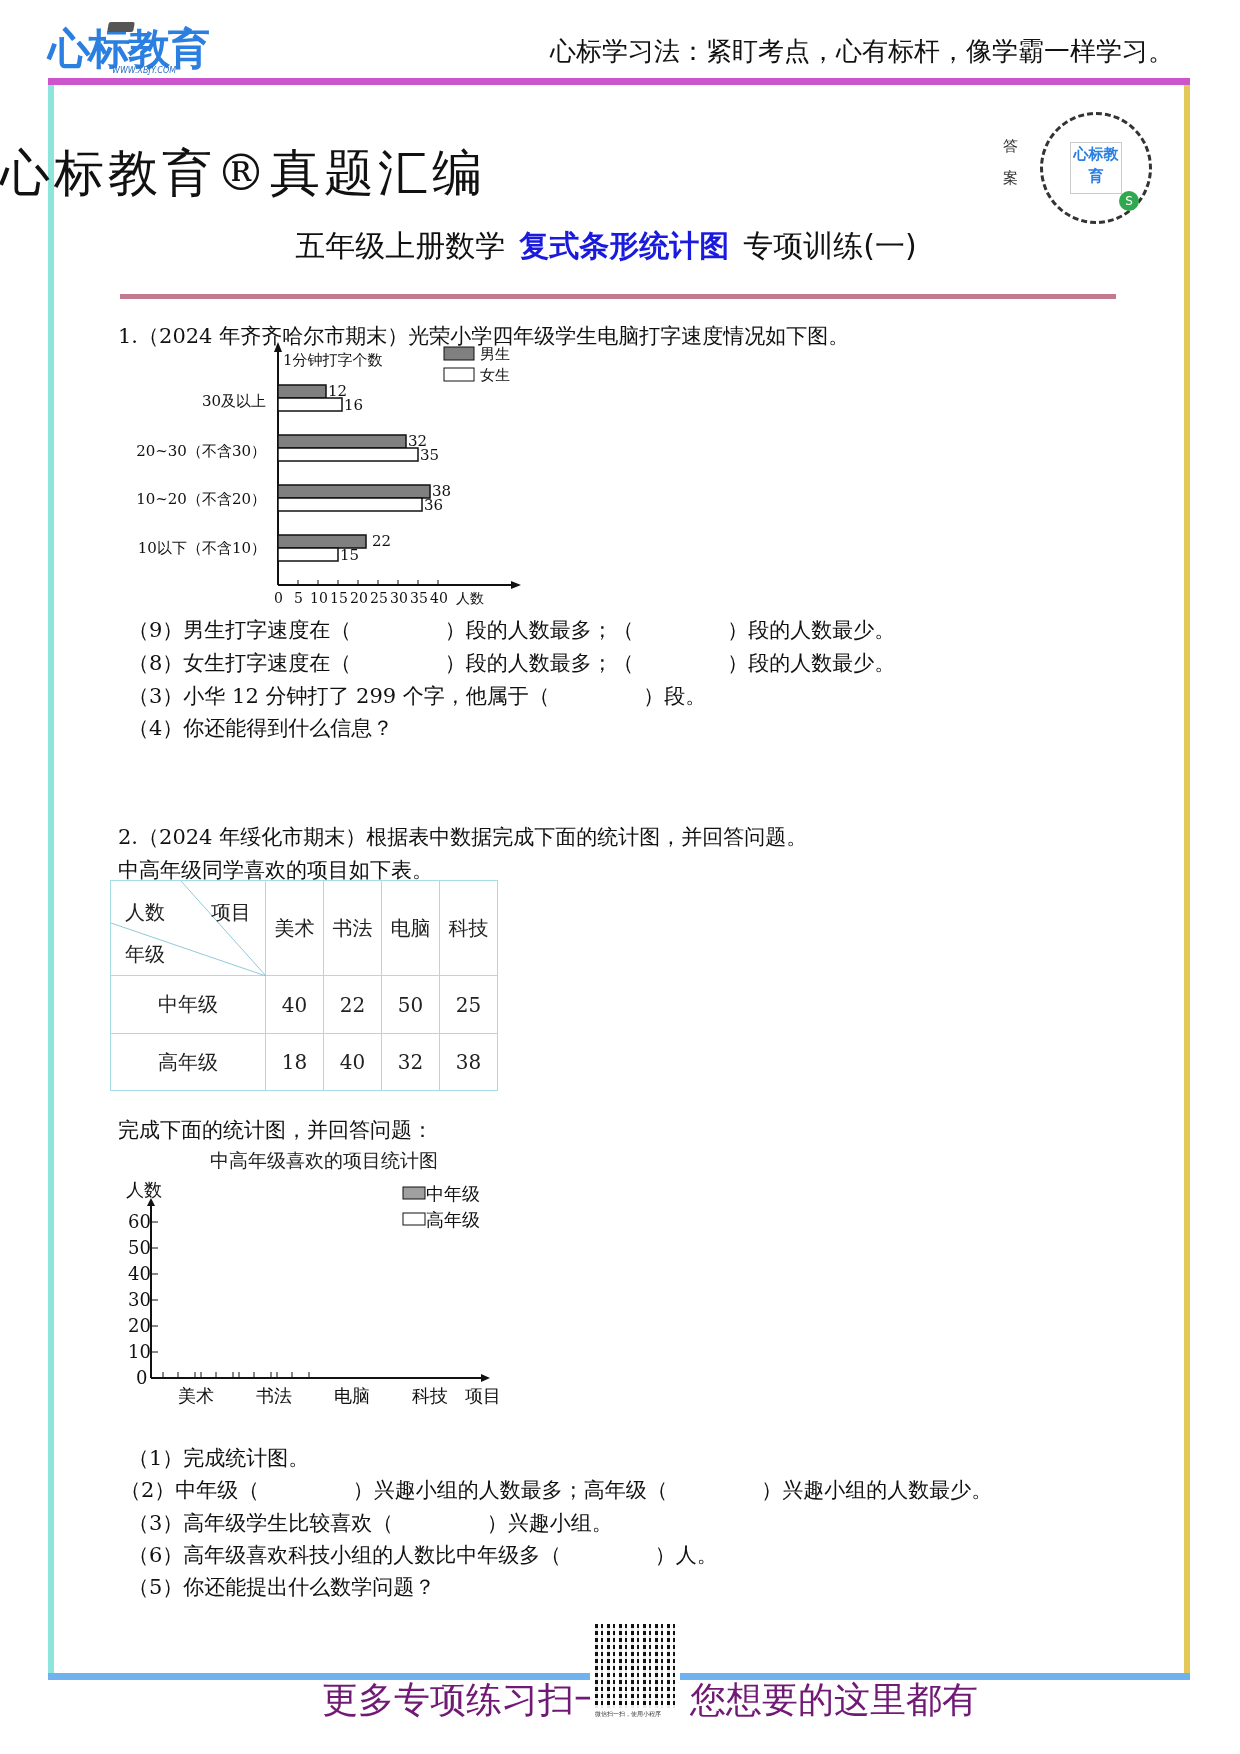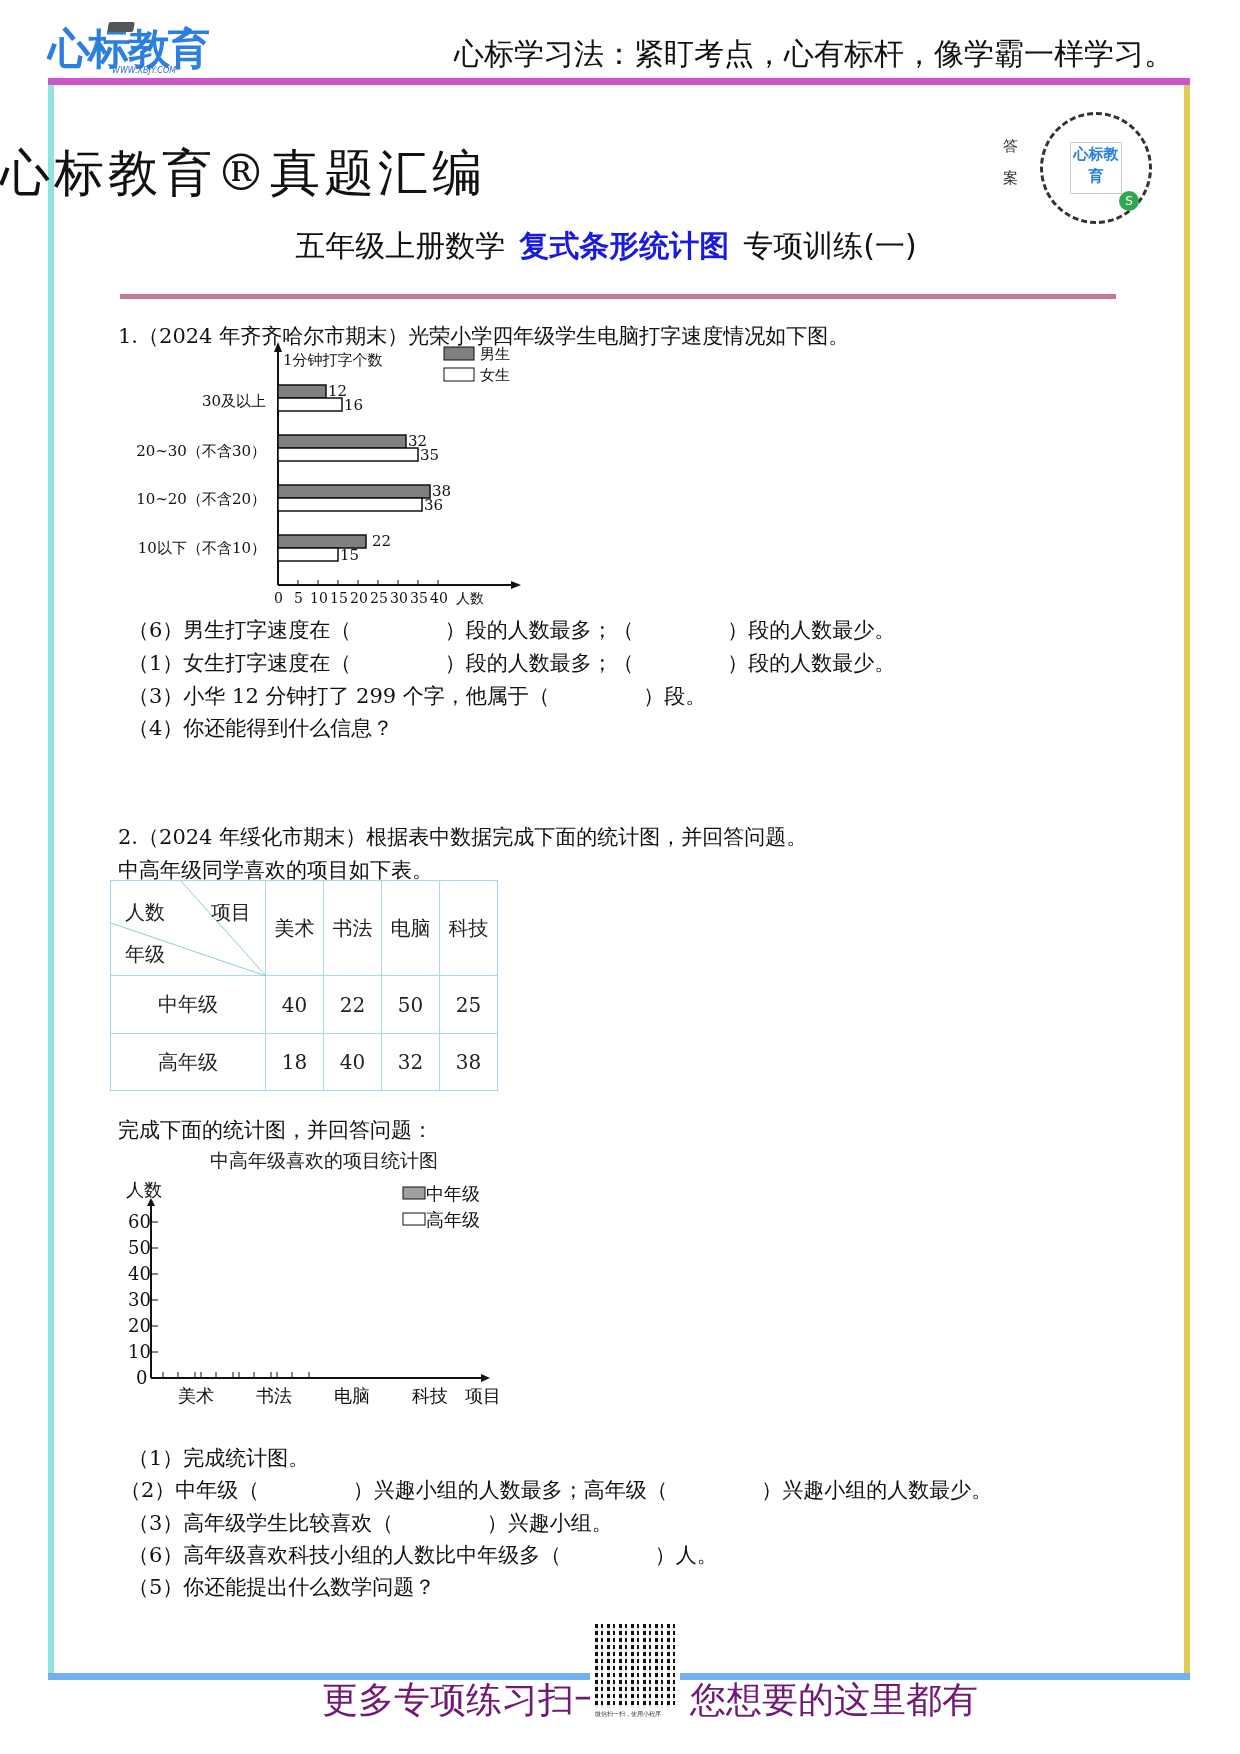--- a/index.html
+++ b/index.html
@@ -3,21 +3,21 @@
 <meta charset="utf-8">
 <style>
   * { box-sizing: border-box; margin: 0; padding: 0; }
   html, body { width: 1240px; height: 1754px; background: #fff; overflow: hidden; }
   body { position: relative; font-family: "DejaVu Serif", "Liberation Serif", serif; color: #111; }
   .abs { position: absolute; }
   .logo { left: 48px; top: 26px; width: 160px; height: 50px; }
   .logo-main { font-family: "DejaVu Sans", sans-serif; font-weight: bold; font-size: 42px; color: #2b7fe0; letter-spacing: -2px; line-height: 46px; }
   .logo-sub { position: absolute; left: 64px; top: 40px; font-family: "DejaVu Sans", sans-serif; font-style: italic; font-size: 8px; color: #2b6fc0; }
   .cap { position: absolute; left: 60px; top: -4px; width: 26px; height: 10px; background: #555; transform: skewX(-10deg); border-radius: 2px; }
-  .motto { right: 66px; top: 34px; font-size: 30px; color: #111; }
+  .motto { right: 66px; top: 34px; font-size: 26px; color: #111; }
   .top-bar { left: 48px; top: 78px; width: 1142px; height: 7px; background: #cc55cc; }
   .left-bar { left: 48px; top: 85px; width: 6px; height: 1588px; background: #8ee5dc; }
   .right-bar { left: 1184px; top: 85px; width: 6px; height: 1588px; background: #e3c95a; }
   .bottom-bar { left: 48px; top: 1673px; width: 1142px; height: 7px; background: #6fb2ef; }
   .title { left: 0; width: 1220px; top: 140px; text-align: left; font-size: 50px; letter-spacing: 4px; padding-right: 30px; }
   .answer-label { left: 1003px; top: 130px; font-size: 15px; line-height: 32px; width: 16px; color: #333; }
   .qr-round { left: 1040px; top: 112px; width: 112px; height: 112px; border-radius: 50%; border: 3px dashed #333; display: flex; align-items: center; justify-content: center; }
   .qr-inner { width: 52px; height: 52px; background: #fff; color: #2b7fe0; font-family: "DejaVu Sans", sans-serif; font-weight: bold; font-size: 15px; line-height: 22px; text-align: center; border: 1px solid #ccc; }
   .mini-icon { position: absolute; right: 10px; bottom: 10px; width: 20px; height: 20px; border-radius: 50%; background: #2fa84f; color: #fff; font-size: 12px; line-height: 20px; text-align: center; font-family: "DejaVu Sans", sans-serif; }
   .subtitle { left: 0; width: 1240px; top: 226px; text-align: center; font-family: "DejaVu Sans", sans-serif; font-size: 30px; color: #111; padding-right: 28px; }
@@ -119,22 +119,22 @@
         <text x="232" y="263">20</text>
         <text x="252" y="263">25</text>
       <text x="272" y="263">30</text>
         <text x="292" y="263">35</text>
         <text x="312" y="263">40</text>
       <text x="338" y="263">人数</text>
     </g>
   </g>
 </svg>
 
-<div class="abs q" style="left:128px; top:608px;">（6）男生打字速度在（              ）段的人数最多；（              ）段的人数最少。</div>
-<div class="abs q" style="left:128px; top:641px;">（1）女生打字速度在（              ）段的人数最多；（              ）段的人数最少。</div>
+<div class="abs q" style="left:128px; top:608px;">（9）男生打字速度在（              ）段的人数最多；（              ）段的人数最少。</div>
+<div class="abs q" style="left:128px; top:641px;">（8）女生打字速度在（              ）段的人数最多；（              ）段的人数最少。</div>
 <div class="abs q" style="left:128px; top:674px;">（3）小华 12 分钟打了 299 个字，他属于（              ）段。</div>
 <div class="abs q" style="left:128px; top:706px;">（4）你还能得到什么信息？</div>
 
 <div class="abs q" style="left:118px; top:815px;">2.（2024 年绥化市期末）根据表中数据完成下面的统计图，并回答问题。</div>
 <div class="abs q" style="left:118px; top:848px;">中高年级同学喜欢的项目如下表。</div>
 
 <table class="abs t1">
   <tbody>
       <tr style="height:95px;">
     <td style="width:155px; position:relative; text-align:left; padding:0;">

